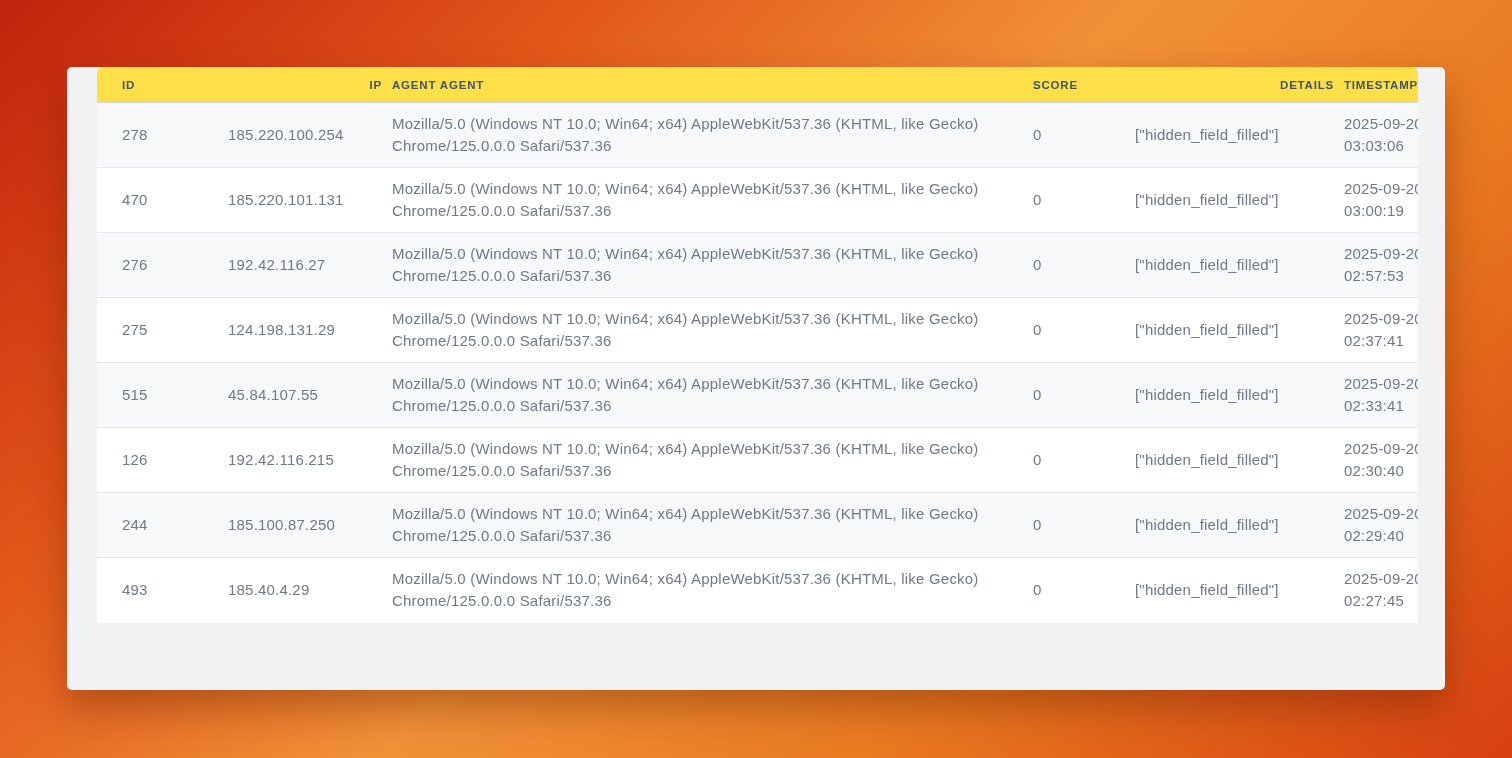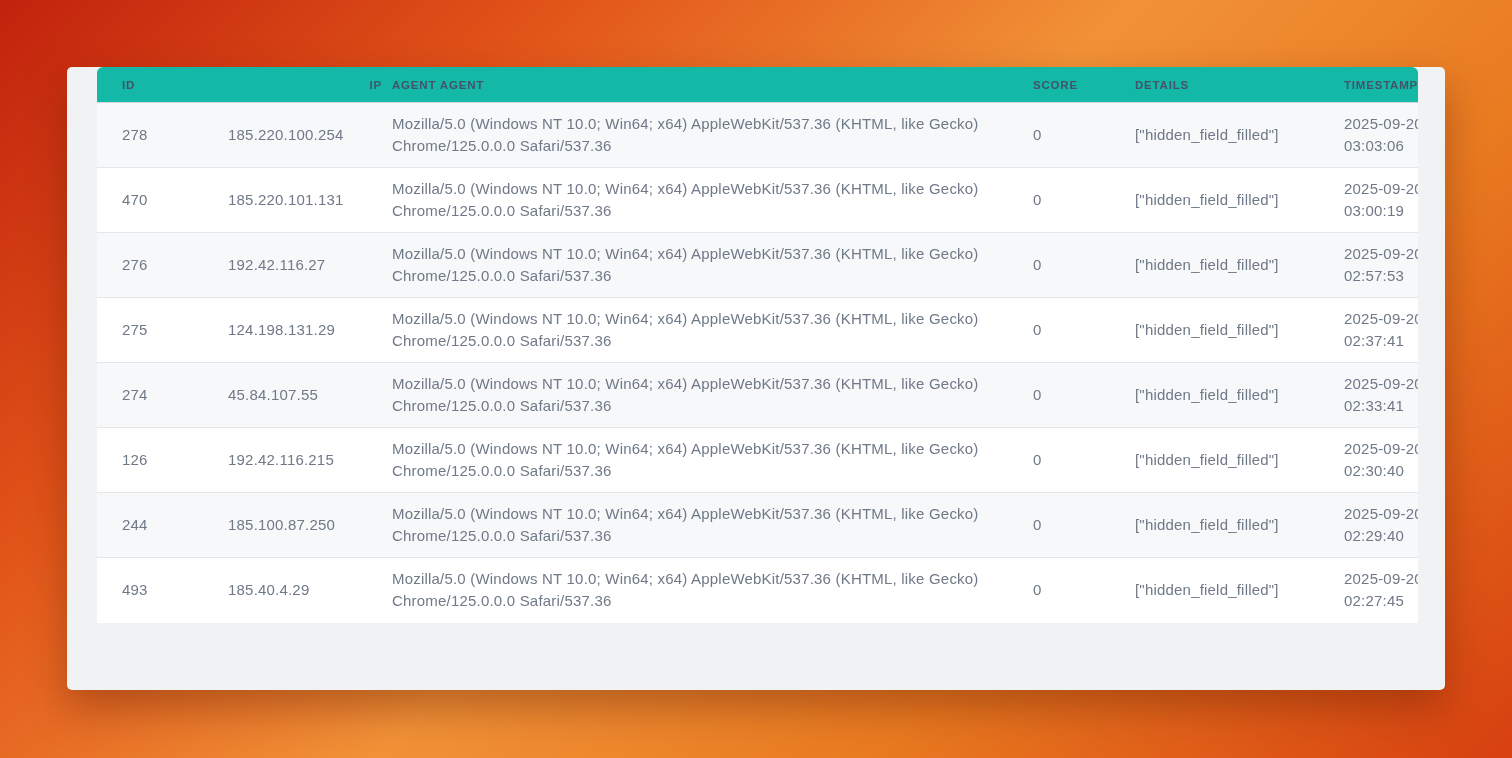--- a/index.html
+++ b/index.html
@@ -53,40 +53,40 @@
   }
   th {
     text-align: left;
     font-size: 11.5px;
     font-weight: 700;
     letter-spacing: 0.8px;
     color: #44536a;
     padding: 12px 10px 11px 0;
     border-bottom: 1px solid #d3d8dd;
     white-space: nowrap;
-    background: #14b8a6;
+    background: #fde047;
   }
   td {
     font-size: 15px;
     color: #6f7987;
     line-height: 22px;
     letter-spacing: 0.2px;
     padding: 10px 10px 10px 0;
     vertical-align: middle;
     overflow-wrap: break-word;
   }
   tbody tr { height: 65px; }
   tbody tr:nth-child(odd) { background: #f7f8fa; }
   tbody tr + tr td { border-top: 1px solid #e4e7ea; }
 
   .col-id      { width: 96px;  }
   .col-ip      { width: 154px; text-align: right; }
   .col-ua      { width: 631px; }
   .col-score   { width: 92px;  }
-  .col-details { width: 199px; }
+  .col-details { width: 199px; text-align: right; }
   .col-ts      { width: 149px; }
 
   th.col-id, td.cell-id { padding-left: 25px; }
   td.cell-ts { padding-right: 40px; }
   td.cell-details { white-space: nowrap; }
 </style>
 </head>
 <body>
 
 <div class="viewport">
@@ -130,21 +130,21 @@
             </tr>
             <tr>
               <td class="cell-id">275</td>
               <td class="cell-ip">124.198.131.29</td>
               <td class="cell-ua">Mozilla/5.0 (Windows NT 10.0; Win64; x64) AppleWebKit/537.36 (KHTML, like Gecko) Chrome/125.0.0.0 Safari/537.36</td>
               <td class="cell-score">0</td>
               <td class="cell-details">["hidden_field_filled"]</td>
               <td class="cell-ts">2025-09-20 02:37:41</td>
             </tr>
             <tr>
-              <td class="cell-id">274</td>
+              <td class="cell-id">515</td>
               <td class="cell-ip">45.84.107.55</td>
               <td class="cell-ua">Mozilla/5.0 (Windows NT 10.0; Win64; x64) AppleWebKit/537.36 (KHTML, like Gecko) Chrome/125.0.0.0 Safari/537.36</td>
               <td class="cell-score">0</td>
               <td class="cell-details">["hidden_field_filled"]</td>
               <td class="cell-ts">2025-09-20 02:33:41</td>
             </tr>
             <tr>
               <td class="cell-id">126</td>
               <td class="cell-ip">192.42.116.215</td>
               <td class="cell-ua">Mozilla/5.0 (Windows NT 10.0; Win64; x64) AppleWebKit/537.36 (KHTML, like Gecko) Chrome/125.0.0.0 Safari/537.36</td>

